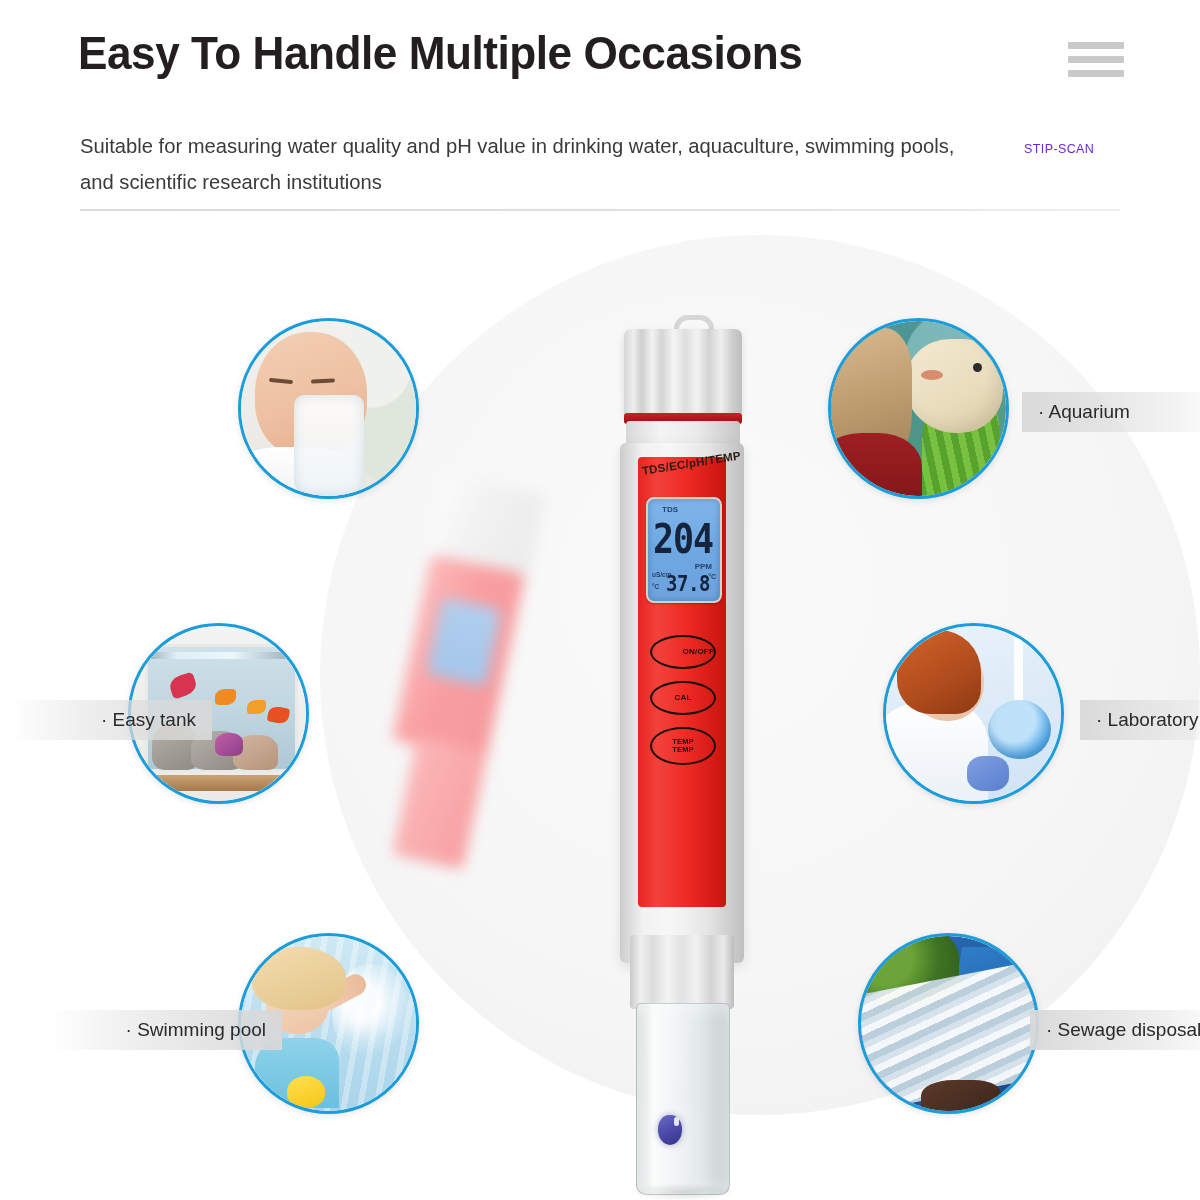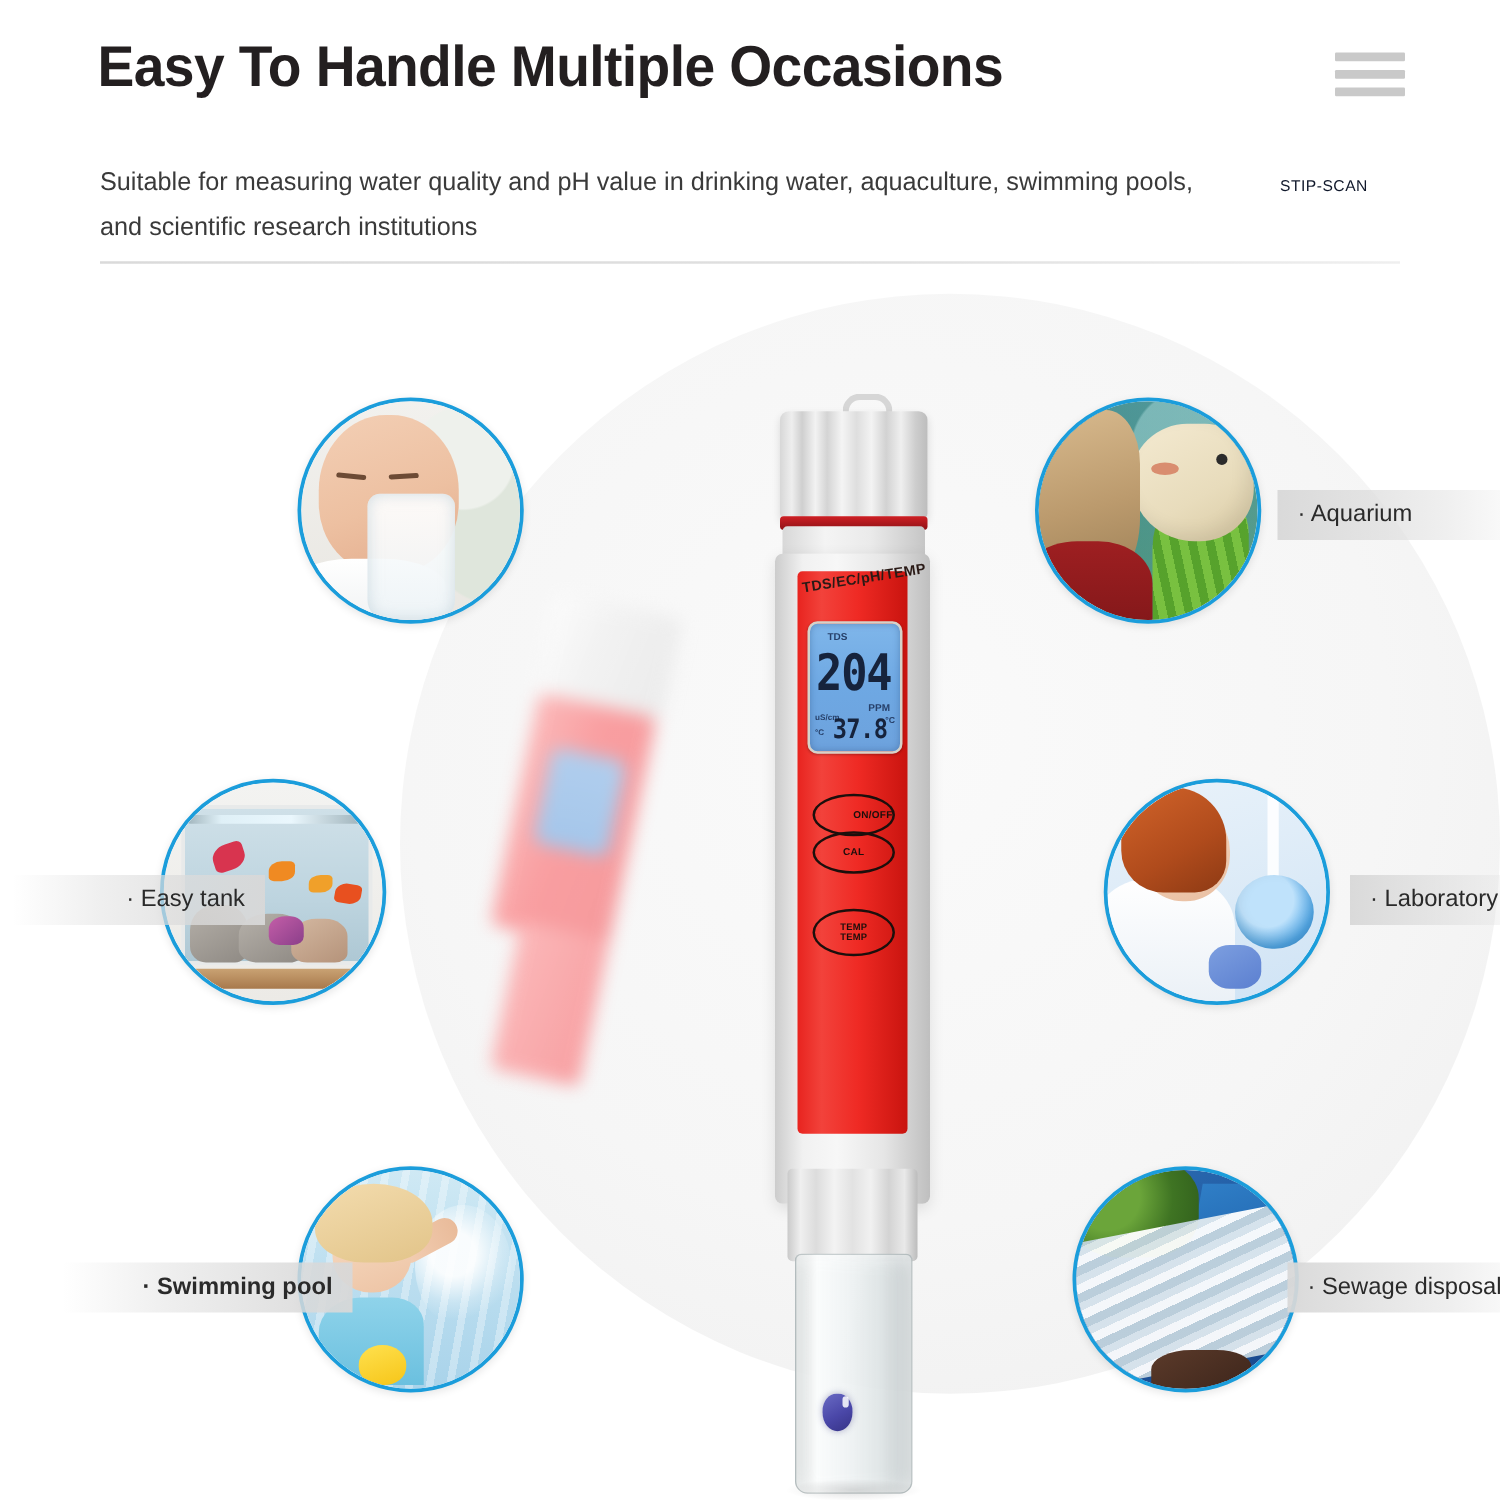--- a/index.html
+++ b/index.html
@@ -22,21 +22,21 @@
   }
   .subtitle{
     position:absolute;left:80px;top:128px;width:900px;
     font-size:20.5px;line-height:36px;color:#3a3a3a;
     transform:scaleX(0.985);transform-origin:left top;
   }
   .hamburger{position:absolute;left:1068px;top:42px;width:56px;height:40px;}
   .hamburger span{display:block;width:56px;height:7px;background:#c9c9c9;margin-bottom:7px;border-radius:1px;}
   .brandmark{
     position:absolute;left:1024px;top:142px;
-    font-size:12.5px;letter-spacing:0.4px;color:#0f172a;
+    font-size:12.5px;letter-spacing:0.4px;color:#6d28d9;
   }
   .rule{
     position:absolute;left:80px;top:209px;width:1040px;height:2px;
     background:linear-gradient(to right,#dadada 0%,#e0e0e0 60%,#efefef 100%);
   }
 
   
   .stage{position:absolute;left:0;top:215px;width:1200px;height:985px;background:#fff;}
   .halo{
     position:absolute;left:320px;top:20px;width:880px;height:880px;
@@ -175,21 +175,21 @@
   .lab.left{
     justify-content:flex-end;
     background:linear-gradient(to right,rgba(228,228,228,0) 0%,rgba(226,226,226,.55) 35%,rgba(216,216,216,.95) 100%);
   }
   .lab.right{
     justify-content:flex-start;
     background:linear-gradient(to left,rgba(228,228,228,0) 0%,rgba(226,226,226,.55) 35%,rgba(216,216,216,.95) 100%);
   }
   .l-drink{left:60px;top:177px;width:180px;}
   .l-tank {left:10px;top:485px;width:170px;}
-  .l-pool {left:50px;top:795px;width:200px;font-weight:bold;}
+  .l-pool {left:50px;top:795px;width:200px;}
   .r-aqua {left:1022px;top:177px;width:175px;}
   .r-lab  {left:1080px;top:485px;width:120px;}
   .r-sew  {left:1030px;top:795px;width:170px;}
 
   
   .ghost{
     position:absolute;left:398px;top:265px;width:118px;height:380px;
     transform:rotate(12deg);
     filter:blur(7px);opacity:.58;
   }
@@ -268,21 +268,21 @@
 
   .pen .btn{
     position:absolute;left:62px;width:62px;height:30px;border-radius:50%;
     border:2.5px solid #1c0f0c;
     display:flex;align-items:center;justify-content:center;
     flex-direction:column;line-height:1.02;
     font-size:8px;font-weight:bold;color:#1c0f0c;letter-spacing:.2px;
     background:transparent;
   }
   .pen .b1{top:320px;align-items:flex-end;}
-  .pen .b2{top:350px;align-items:center;}
+  .pen .b2{top:366px;align-items:center;}
   .pen .b3{top:412px;height:34px;font-size:7.5px;}
 
   .pen .lower{
     position:absolute;left:42px;top:620px;width:104px;height:74px;
     background:linear-gradient(to right,
       #cacaca 0%,#efefef 10%,#dcdcdc 22%,#f3f3f3 36%,#e2e2e2 50%,
       #f1f1f1 64%,#d3d3d3 78%,#e9e9e9 90%,#bcbcbc 100%);
     border-radius:4px;
   }
   .pen .probe{

